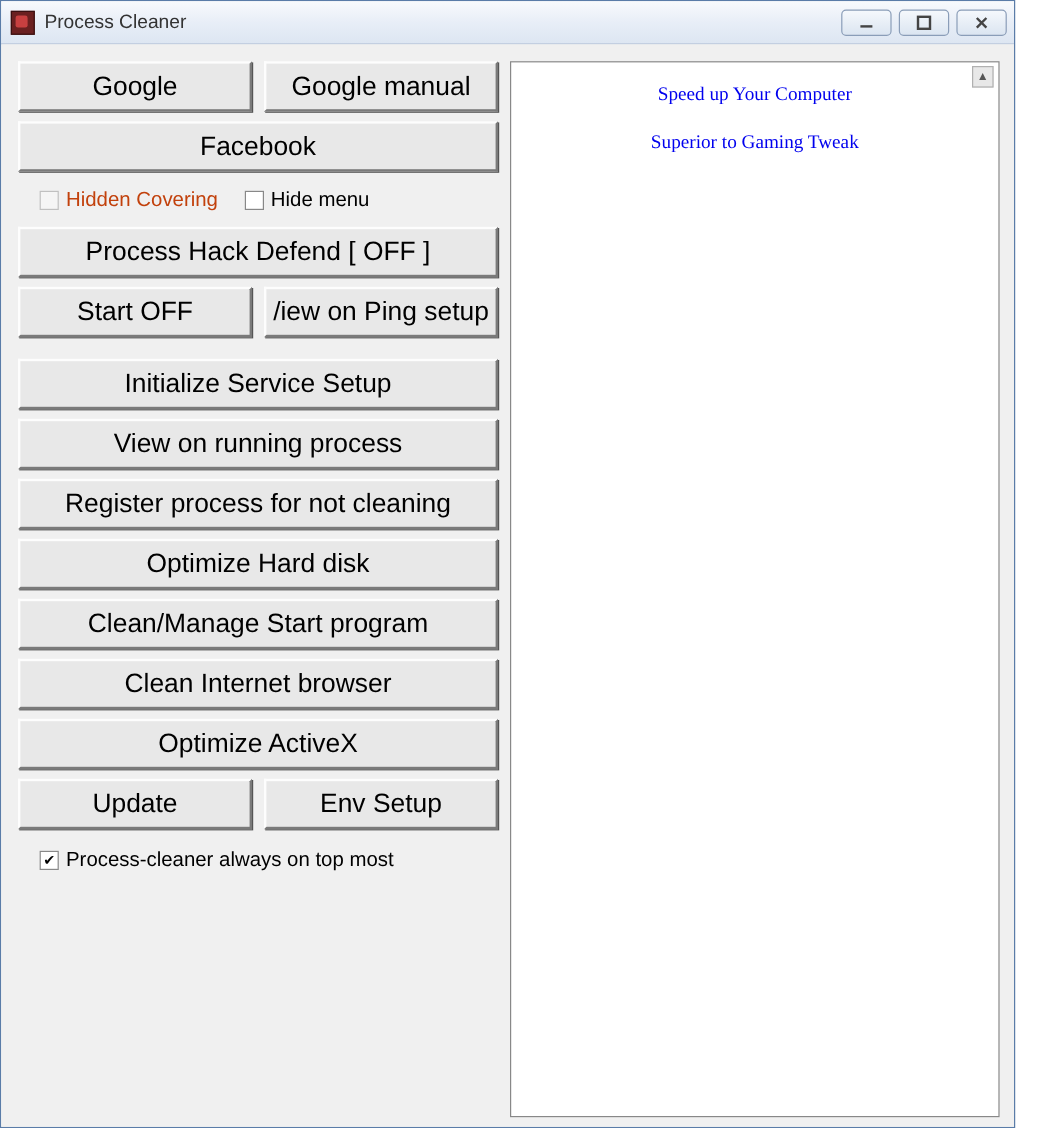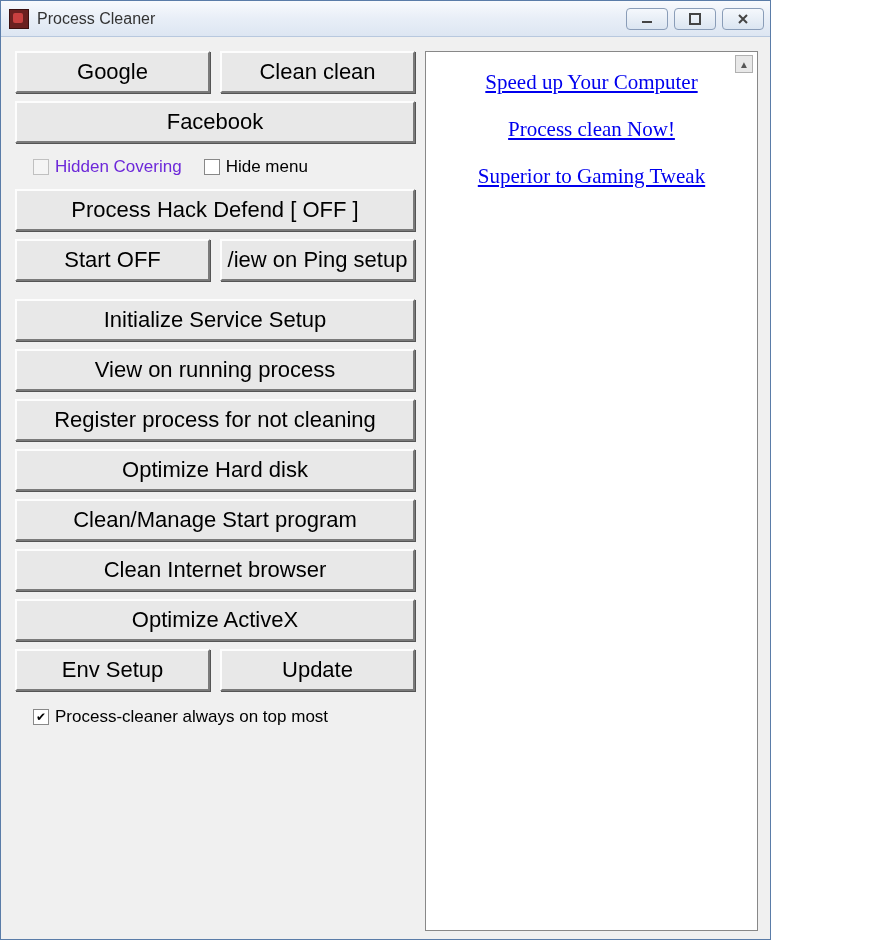--- a/index.html
+++ b/index.html
@@ -4,21 +4,21 @@
   <style>
     * { box-sizing: border-box; margin: 0; padding: 0; }
     body {
       font-family: Tahoma, "Segoe UI", Arial, sans-serif;
       background: #fff;
       width: 880px;
       height: 940px;
       overflow: hidden;
     }
     .window {
-      width: 771px;
+      width: 846px;
       height: 940px;
       border: 1px solid #5a7ca8;
       background: #f0f0f0;
       display: flex;
       flex-direction: column;
     }
     .titlebar {
       height: 36px;
       background: linear-gradient(to bottom, #f8fafd 0%, #e8eef7 50%, #dde6f2 100%);
       border-bottom: 1px solid #b8c8de;
@@ -98,23 +98,22 @@
       font-size: 10px;
       color: #555;
       cursor: pointer;
     }
     .link-block {
       text-align: center;
       margin-bottom: 22px;
     }
     .link-block a {
       color: #0000ee;
-      text-decoration: underline;
       font-family: "Times New Roman", serif;
-      font-size: 21px;
+      font-size: 16px;
       cursor: pointer;
     }
 
     .btn {
       background: #e8e8e8;
       border-top: 2px solid #fdfdfd;
       border-left: 2px solid #fdfdfd;
       border-right: 2px solid #7a7a7a;
       border-bottom: 2px solid #7a7a7a;
       box-shadow: 1px 1px 0 #555;
@@ -151,21 +150,21 @@
       padding: 6px 18px 4px 18px;
       align-items: center;
       font-size: 17px;
     }
     .chk {
       display: flex;
       align-items: center;
       gap: 6px;
       cursor: pointer;
     }
-    .chk.disabled { color: #6d28d9; cursor: default; }
+    .chk.disabled { color: #c2410c; cursor: default; }
     .chk-box {
       width: 16px;
       height: 16px;
       border: 1px solid #888;
       background: #fff;
       display: inline-flex;
       align-items: center;
       justify-content: center;
       font-size: 12px;
       line-height: 1;
@@ -207,21 +206,21 @@
     </div>
   </div>
 
   <div class="client">
 
     <div class="left-panel">
 
 
       <div class="btn-row">
         <div class="btn btn-half">Google</div>
-        <div class="btn btn-half">Clean clean</div>
+        <div class="btn btn-half">Google manual</div>
       </div>
 
       <div class="btn-row">
         <div class="btn btn-half">Facebook</div>
       </div>
 
       <div class="checkbox-row">
         <div class="chk disabled">
           <span class="chk-box"></span>
           <span>Hidden Covering</span>
@@ -243,42 +242,39 @@
 
       <div class="btn btn-full">Initialize Service Setup</div>
       <div class="btn btn-full">View on running process</div>
       <div class="btn btn-full">Register process for not cleaning</div>
       <div class="btn btn-full">Optimize Hard disk</div>
       <div class="btn btn-full">Clean/Manage Start program</div>
       <div class="btn btn-full">Clean Internet browser</div>
       <div class="btn btn-full">Optimize ActiveX</div>
 
       <div class="btn-row">
+        <div class="btn btn-half">Update</div>
         <div class="btn btn-half">Env Setup</div>
-        <div class="btn btn-half">Update</div>
       </div>
 
 
       <div class="bottom-check">
         <span class="chk-box">✔</span>
         <span>Process-cleaner always on top most</span>
       </div>
 
     </div>
 
     <div class="right-panel">
       <div class="scroll-up">
         <span>▲</span>
       </div>
       <div class="link-block">
         <a>Speed up Your Computer</a>
       </div>
       <div class="link-block">
-        <a>Process clean Now!</a>
-      </div>
-      <div class="link-block">
         <a>Superior to Gaming Tweak</a>
       </div>
     </div>
 
   </div>
 
 </div>
 
 </body></html>

